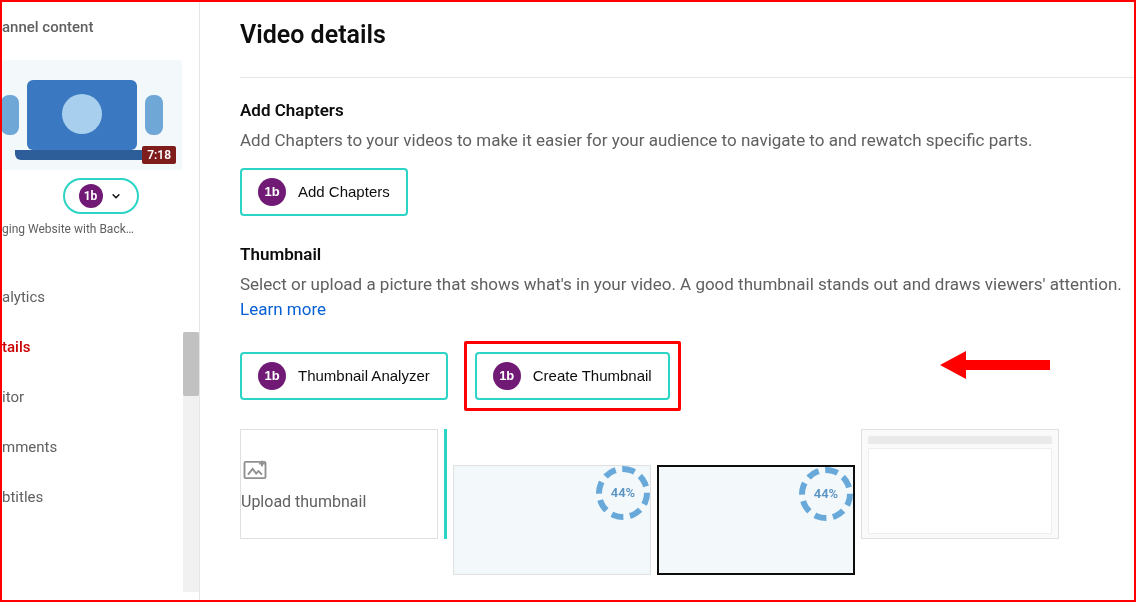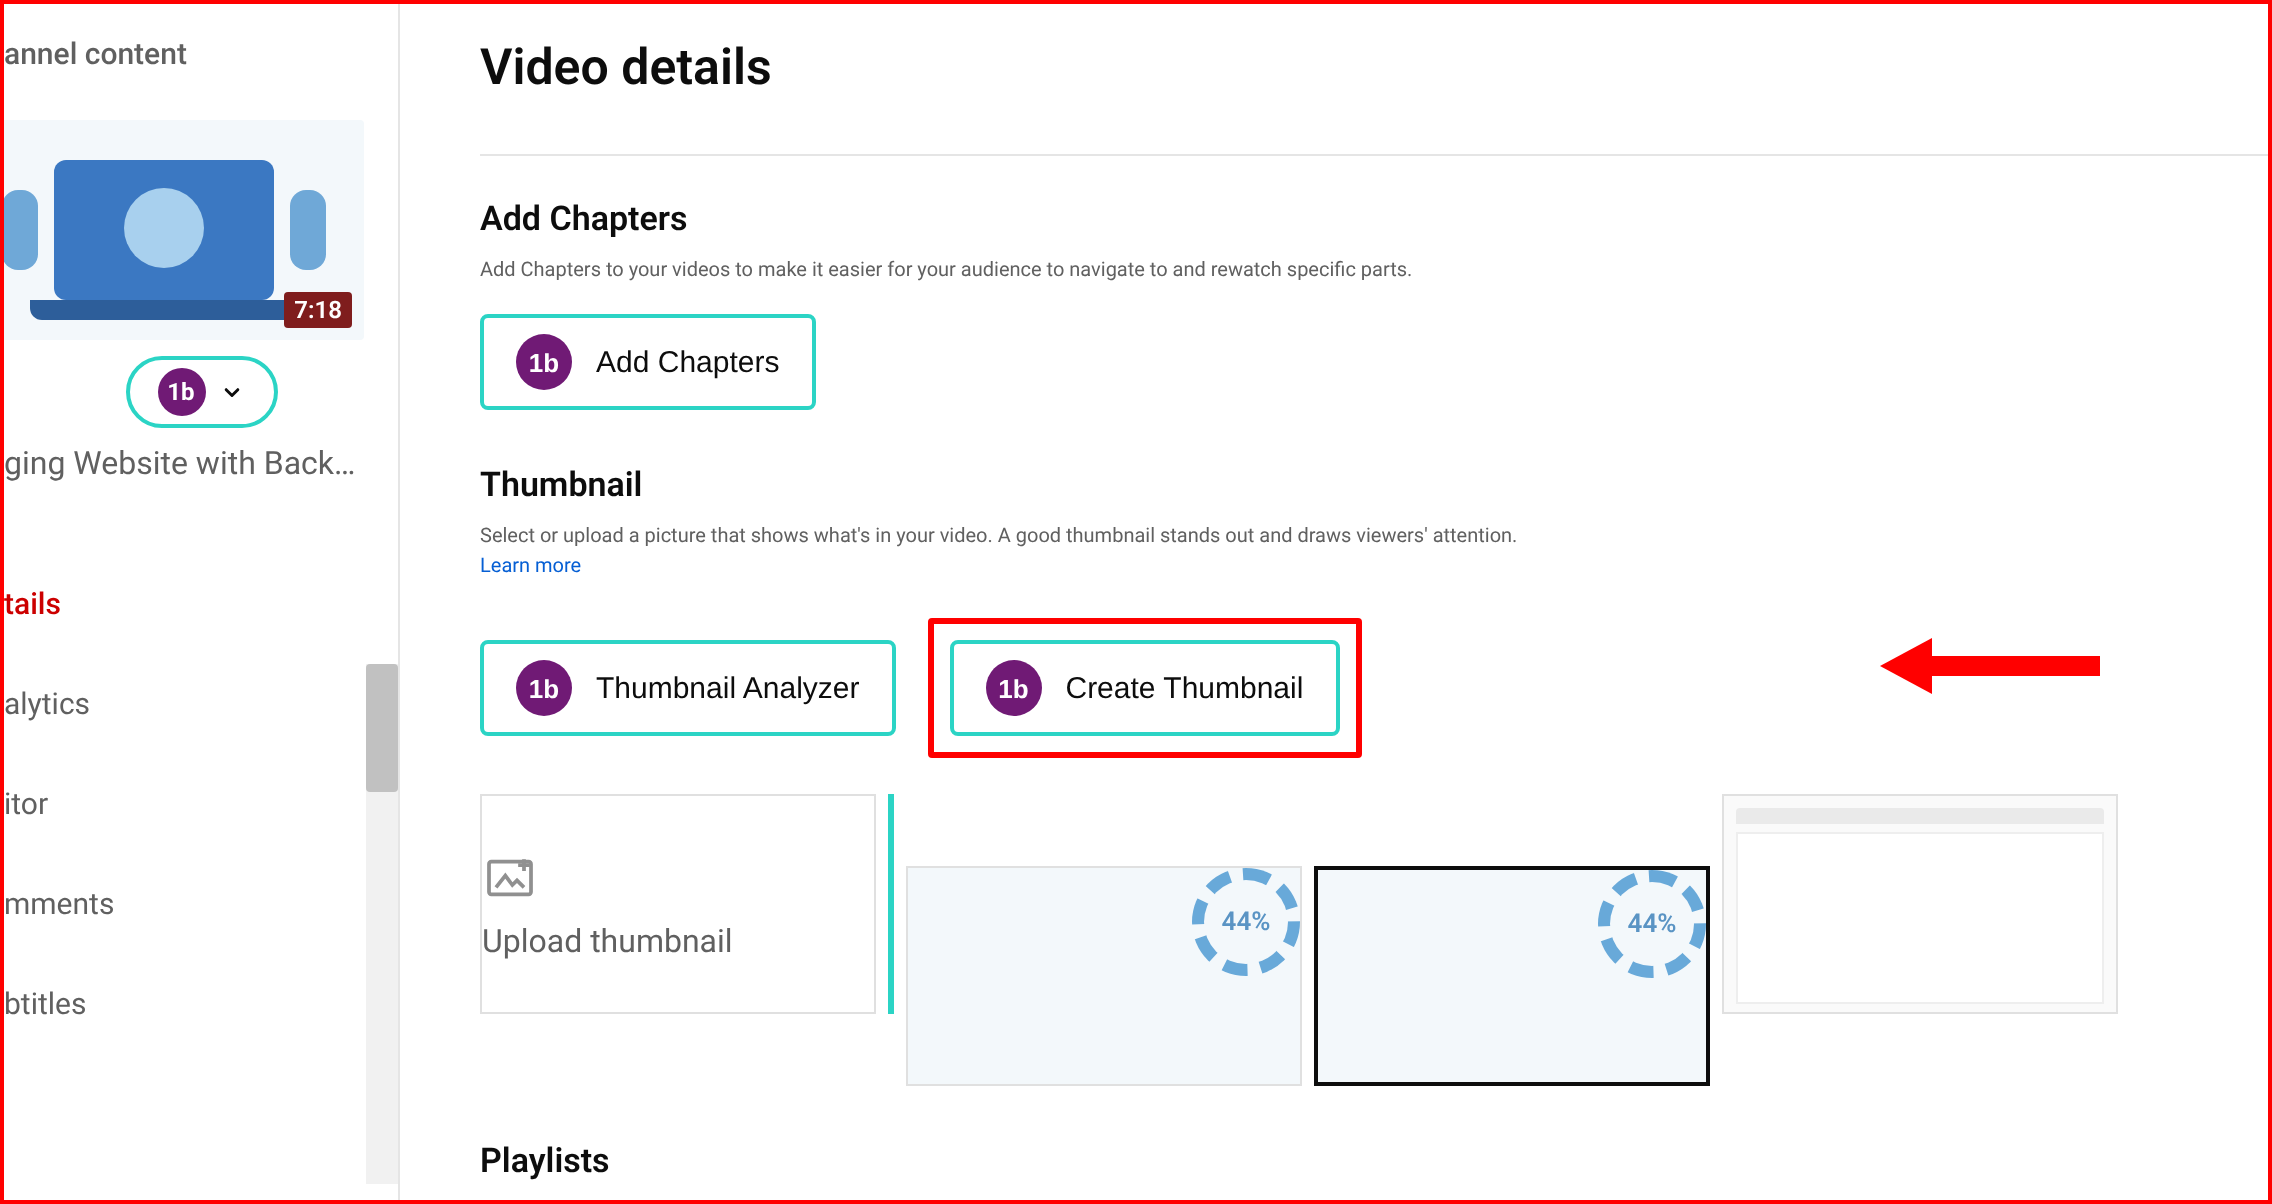--- a/index.html
+++ b/index.html
@@ -8,35 +8,35 @@
 .layout { display: flex; height: 100%; }
 
 
 .sidebar { width: 198px; flex-shrink: 0; position: relative; border-right: 1px solid #e5e5e5; }
 .sidebar-top { padding: 16px 0 10px 0; }
 .channel-content-label { font-size: 15px; color: #606060; font-weight: 500; padding-left: 0; }
 .video-preview { margin: 24px 0 8px -20px; width: 200px; height: 110px; position: relative; background: #f3f8fb; border-radius: 2px; }
 .video-preview .duration { position: absolute; right: 6px; bottom: 6px; background: #7f1d1d; color: #fff; font-size: 12px; font-weight: 600; padding: 2px 5px; border-radius: 2px; }
 .tb-dropdown { margin: 6px auto 8px auto; width: 76px; height: 36px; border: 2px solid #2bd4c5; border-radius: 18px; display: flex; align-items: center; justify-content: center; gap: 6px; }
 .tb-badge { width: 24px; height: 24px; border-radius: 50%; background: #701a75; display: flex; align-items: center; justify-content: center; color: #fff; font-weight: 700; font-size: 12px; }
-.video-title-trunc { font-size: 16px; color: #606060; padding-left: 0; margin-top: 4px; }
+.video-title-trunc { font-size: 12px; color: #606060; padding-left: 0; margin-top: 4px; }
 
 .nav { margin-top: 26px; }
 .nav-item { padding: 16px 0 16px 0; font-size: 15px; color: #606060; cursor: pointer; }
 .nav-item.active { color: #cc0000; font-weight: 500; }
 .scrollbar-track { position: absolute; right: 0; top: 330px; width: 16px; height: 260px; background: #f1f1f1; }
 .scrollbar-thumb { width: 100%; height: 64px; background: #c1c1c1; border-radius: 2px; }
 
 
 .main { flex: 1; padding: 18px 0 0 40px; overflow: hidden; }
 .page-title { font-size: 25px; font-weight: 600; color: #0d0d0d; margin-bottom: 28px; }
 .divider { height: 1px; background: #e5e5e5; margin-bottom: 22px; width: 900px; }
 
 .section-title { font-size: 17px; font-weight: 600; color: #0d0d0d; margin-bottom: 8px; }
-.section-desc { font-size: 10px; color: #606060; margin-bottom: 14px; line-height: 1.5; }
+.section-desc { font-size: 17px; color: #606060; margin-bottom: 14px; line-height: 1.5; }
 .link { color: #065fd4; text-decoration: none; }
 
 .tb-button { display: inline-flex; align-items: center; gap: 12px; border: 2px solid #2bd4c5; border-radius: 4px; padding: 8px 16px; background: #fff; cursor: pointer; font-size: 15px; font-weight: 500; color: #0d0d0d; }
 .tb-button .tb-badge { width: 28px; height: 28px; font-size: 13px; }
 
 .thumbnail-section { margin-top: 28px; }
 .tb-button-row { display: flex; gap: 16px; align-items: center; margin-top: 18px; position: relative; }
 .highlight-box { border: 3px solid #ff0000; padding: 8px; border-radius: 2px; }
 
 .arrow { position: absolute; left: 700px; top: 6px; }
@@ -89,22 +89,22 @@
           <span class="tb-badge">1b</span>
           <svg width="14" height="14" viewBox="0 0 24 24">
               <path d="M7 10l5 5 5-5" stroke="#0d0d0d" stroke-width="2.5" fill="none" stroke-linecap="round" stroke-linejoin="round"></path>
             </svg>
         </div>
 
         <div class="video-title-trunc">ging Website with Back…</div>
       </div>
 
       <nav class="nav">
+        <div class="nav-item">alytics</div>
         <div class="nav-item active">tails</div>
-        <div class="nav-item">alytics</div>
         <div class="nav-item">itor</div>
         <div class="nav-item">mments</div>
         <div class="nav-item">btitles</div>
       </nav>
 
       <div class="scrollbar-track">
         <div class="scrollbar-thumb"></div>
       </div>
     </aside>
 

